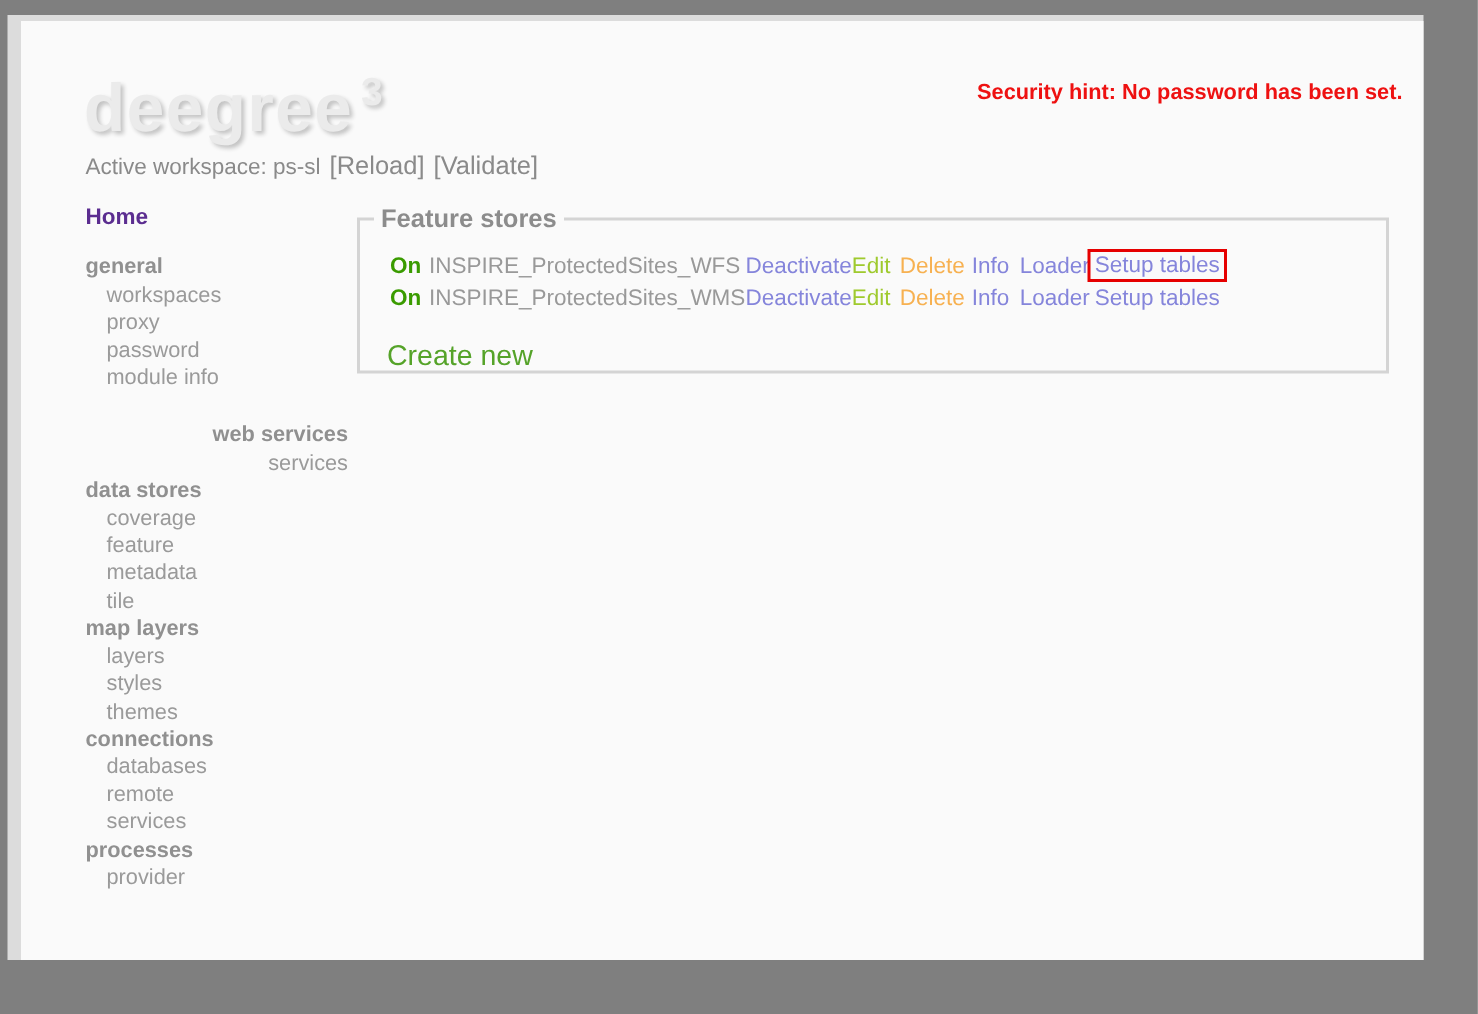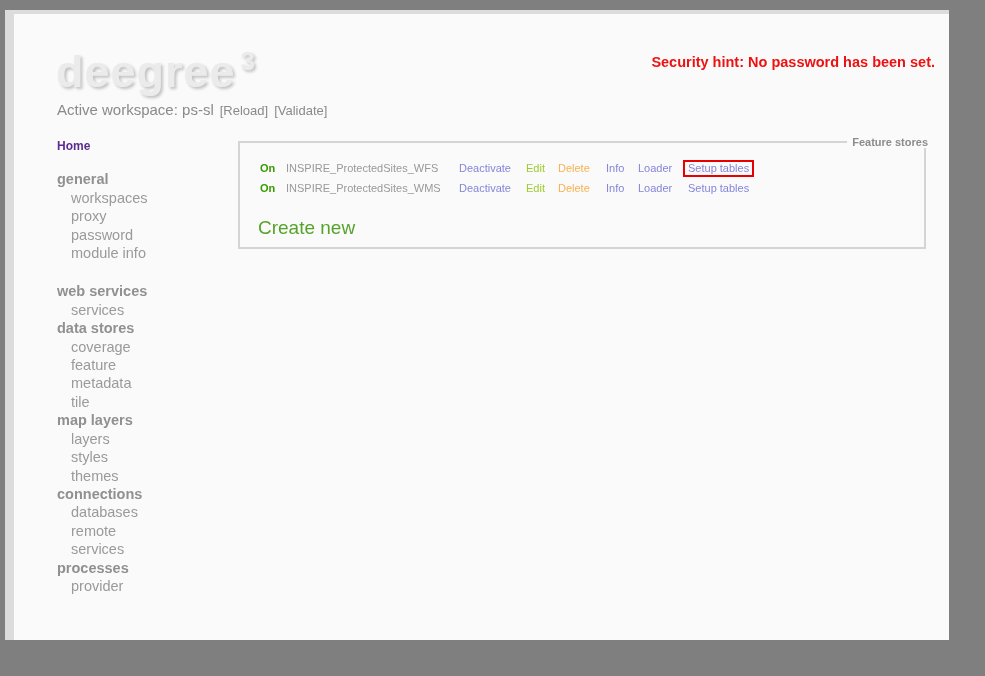--- a/index.html
+++ b/index.html
@@ -10,37 +10,37 @@
   .panel-trim { position:absolute; left:5px; top:10px; width:944px; height:630px; background:#dcdcdc; }
   .panel { position:absolute; left:14px; top:14px; width:935px; height:626px; background:#fafafa; }
 
   
   .logo { position:absolute; left:42px; top:32px; font-size:45px; font-weight:bold;
           color:#ebebeb; text-shadow:2px 2px 3px #c2c2c2; letter-spacing:1px; }
   .logo-sup { font-size:26px; position:relative; top:-17px; margin-left:5px; }
   .security-hint { position:absolute; right:14px; top:40px; color:#ee1111;
                    font-weight:bold; font-size:14.5px;margin-left:12px; }
   .workspace-line { position:absolute; left:43px; top:87px; color:#8a8a8a; font-size:15px; white-space:nowrap; }
-  .ws-link { color:#8a8a8a; font-size:13px; text-decoration:none; margin-left:6px; }
+  .ws-link { color:#8a8a8a; font-size:17px; text-decoration:none; margin-left:6px; }
 
   
   .sidebar { position:absolute; left:43px; top:122px; width:175px;
              font-size:14.5px; line-height:18.4px; }
-  .home { display:inline-block; font-size:12px; font-weight:bold; color:#5b2d90;
+  .home { display:inline-block; font-size:15px; font-weight:bold; color:#5b2d90;
           text-decoration:none; margin-bottom:15px; }
   .group-label { font-weight:bold; color:#909090; }
   .group-item { display:block; color:#9a9a9a; text-decoration:none; padding-left:14px; }
-  .gap-top { margin-top:20px; }
+  .gap-top { margin-top:20px;text-align:right; }
 
   
   .feature-stores { position:absolute; left:224px; top:122px; width:688px; height:113px;
                     border:2px solid #d4d4d4; background:transparent; }
-  .feature-stores legend { margin-left:9px; padding:0 5px; font-size:11px;
-                           font-weight:bold; color:#8c8c8c;text-align:right; }
-  .fs-table { border-spacing:0; margin:10px 0 0 20px; font-size:11px; color:#999; }
+  .feature-stores legend { margin-left:9px; padding:0 5px; font-size:17px;
+                           font-weight:bold; color:#8c8c8c; }
+  .fs-table { border-spacing:0; margin:10px 0 0 20px; font-size:15px; color:#999; }
   .fs-table td { height:20px; padding:0; vertical-align:middle; white-space:nowrap; }
   .c-on{width:26px} .c-name{width:173px} .c-deact{width:67px} .c-edit{width:32px}
   .c-del{width:48px} .c-info{width:32px} .c-loader{width:50px}
   .on { color:#3a9b00; font-weight:bold; }
   .lnk { text-decoration:none;text-align:right; }
   .blue { color:#8585db; }
   .green { color:#9fca2e; }
   .orange { color:#f7b151; }
   .highlight-box { display:inline-block; border:2px solid #e60000;
                    padding:0 3px 1px 3px; margin-left:-5px; }

